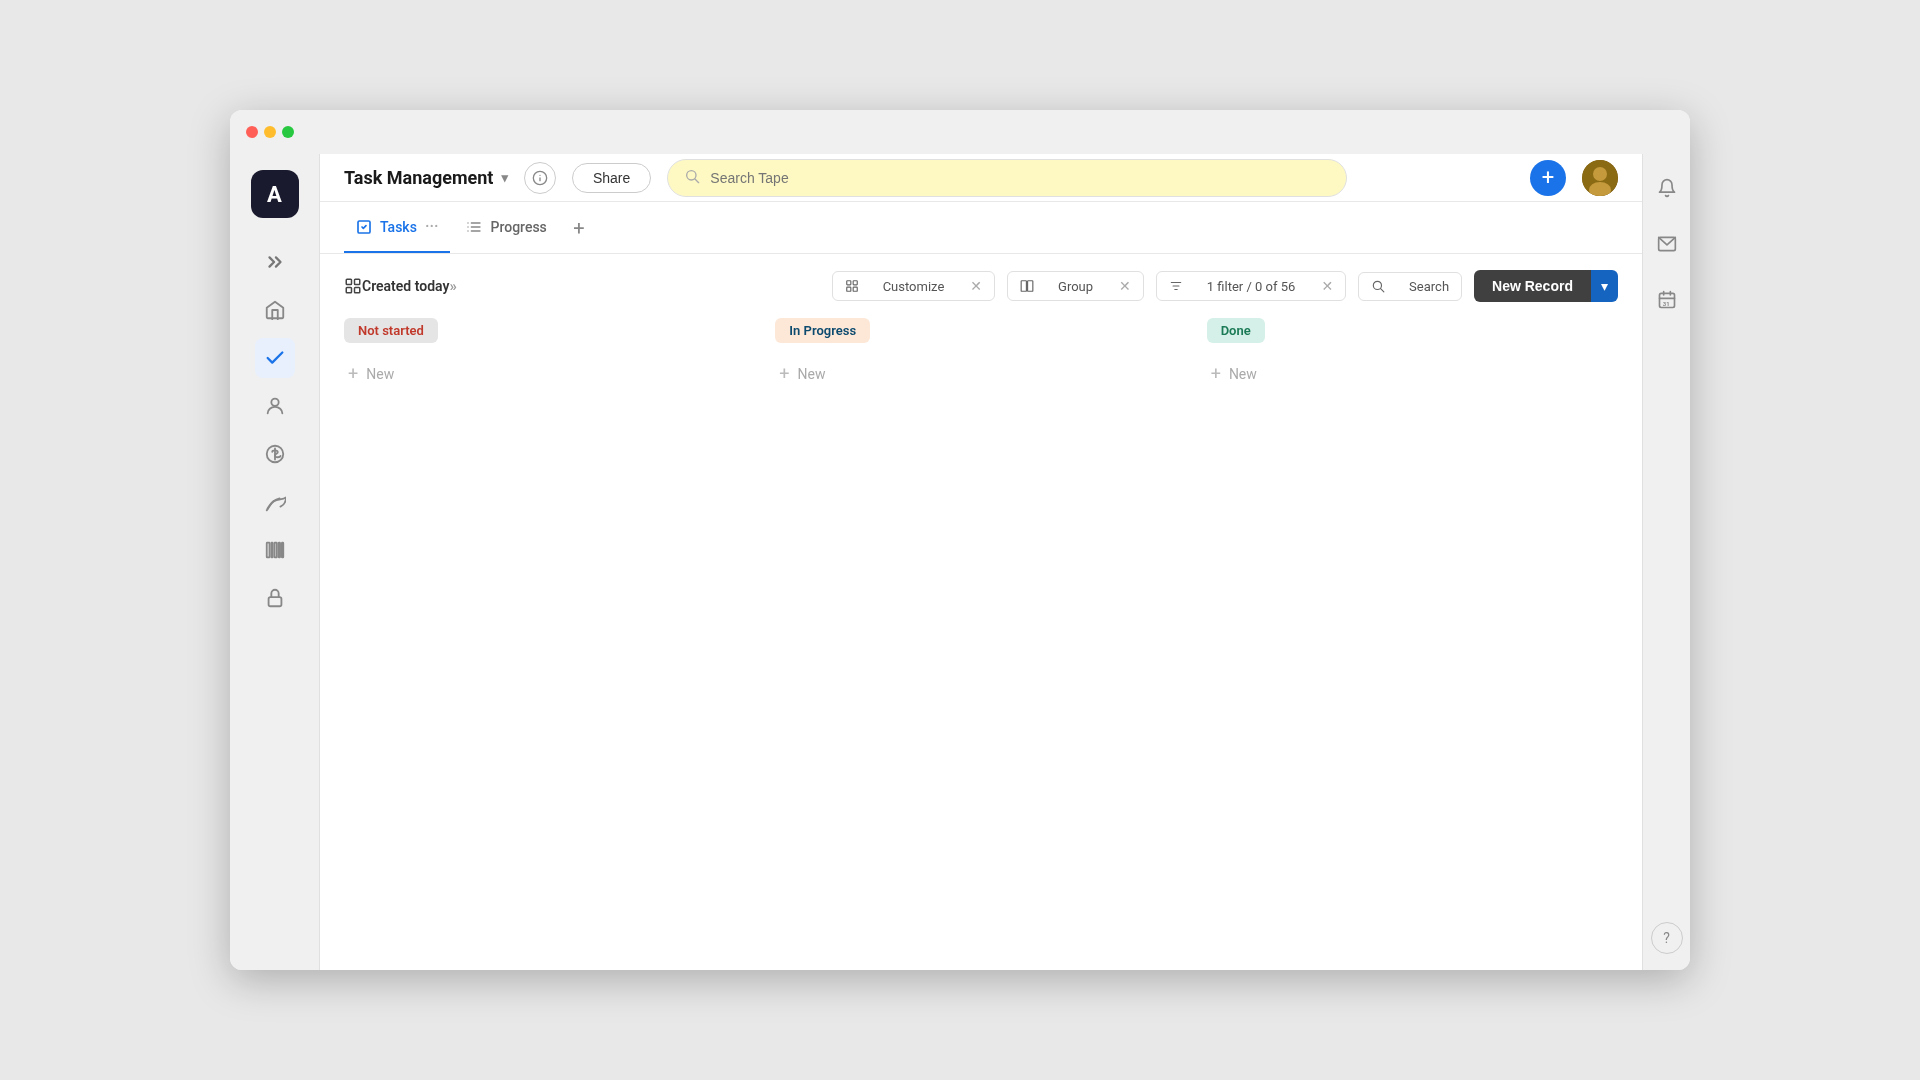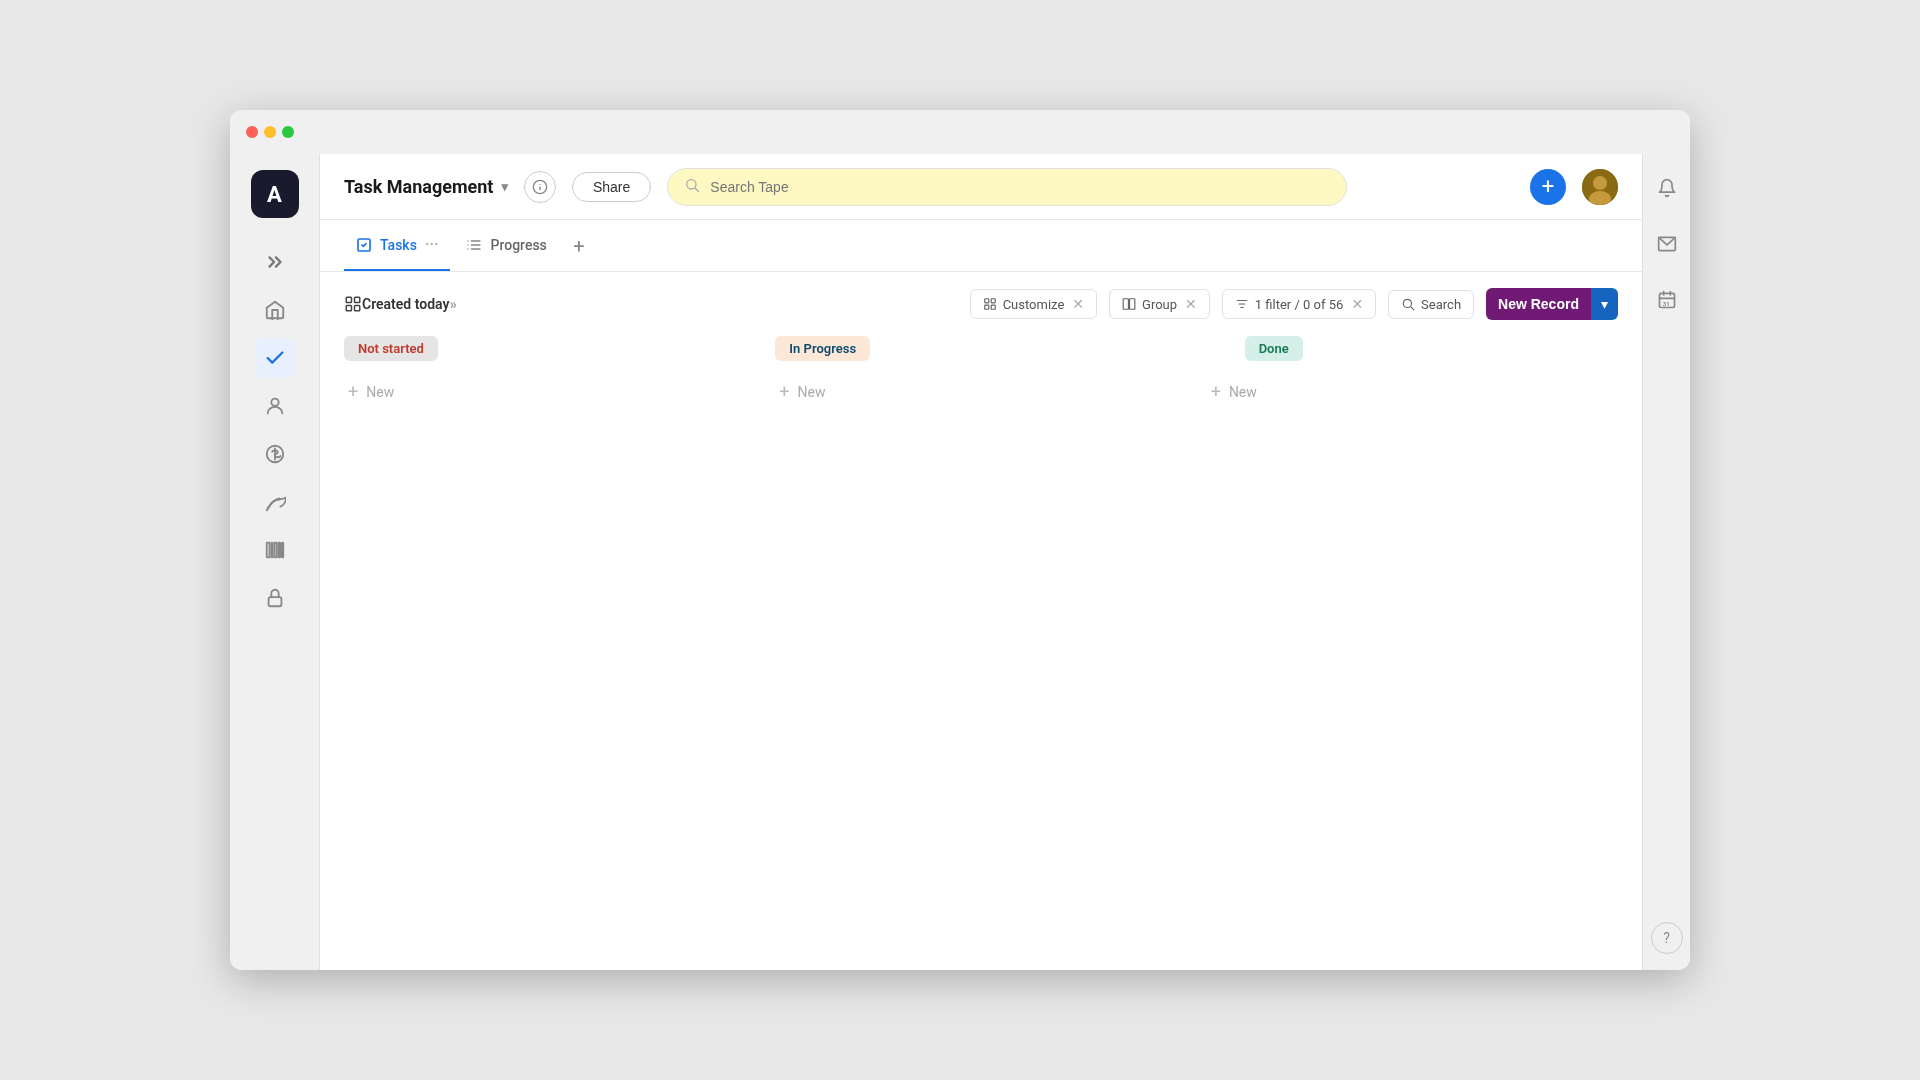--- a/index.html
+++ b/index.html
@@ -99,21 +99,21 @@
     
     .content-area {
       flex: 1;
       display: flex;
       flex-direction: column;
       background: #ffffff;
     }
 
     
     .topbar {
-      height: 66px;
+      height: 48px;
       display: flex;
       align-items: center;
       padding: 0 24px;
       gap: 16px;
       border-bottom: 1px solid #e8e8e8;
       flex-shrink: 0;
     }
     .app-title {
       display: flex;
       align-items: center;
@@ -238,45 +238,45 @@
       align-items: center;
       gap: 0;
       font-size: 14px;
       font-weight: 600;
       color: #333;
     }
     .toolbar-spacer { flex: 1; }
     .toolbar-btn {
       display: flex;
       align-items: center;
-      gap: 6px;
+      gap: 24px;
       padding: 6px 12px;
       border: 1px solid #e0e0e0;
       border-radius: 6px;
       cursor: pointer;
       font-size: 13px;
       color: #555;
       background: white;
       transition: background 0.15s;
     }
     .toolbar-btn .x-btn {
       color: #aaa;
       font-size: 14px;
       margin-left: 2px;
     }
     .new-record-group {
       display: flex;
       align-items: stretch;
       gap: 0;
     }
     .new-record-btn {
-      background: #701a75;
+      background: #404040;
       color: white;
       border: none;
-      padding: 8px 12px;
+      padding: 8px 18px;
       font-size: 14px;
       font-weight: 600;
       cursor: pointer;
       border-radius: 6px 0 0 6px;
     }
     .new-record-chevron {
       background: #1565c0;
       color: white;
       border: none;
       padding: 8px 10px;
@@ -313,21 +313,20 @@
       background: #e5e5e5;
       color: #c0392b;
     }
     .col-in-progress {
       background: #fde8d8;
       color: #0c4a6e;
     }
     .col-done {
       background: #d5f0e8;
       color: #1a7a56;
-      margin-left: 38px;
     }
     .new-item-btn {
       display: flex;
       align-items: center;
       gap: 8px;
       color: #aaa;
       font-size: 14px;
       cursor: pointer;
       padding: 8px 4px;
     }

